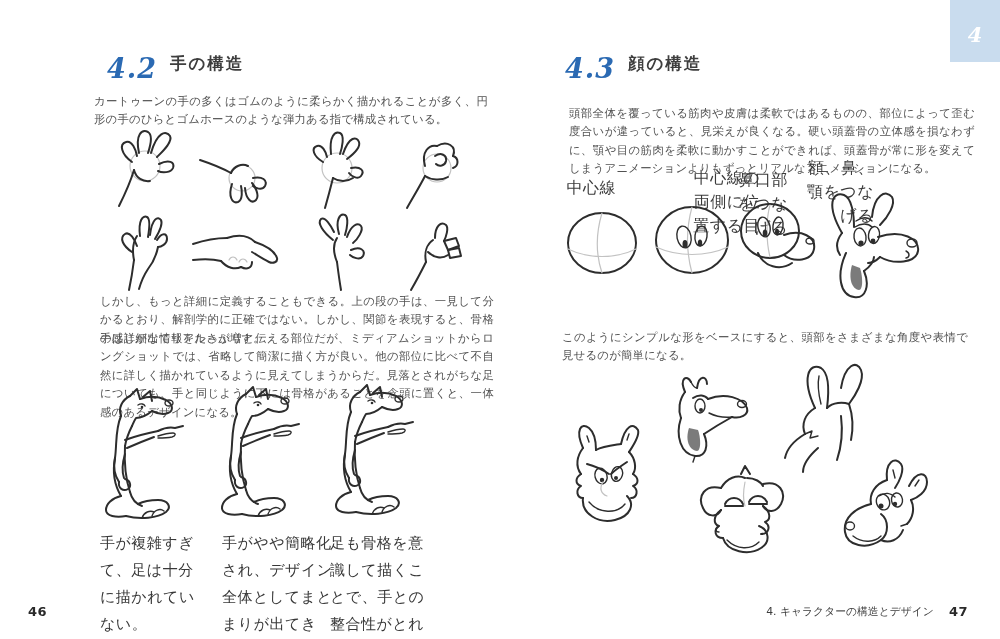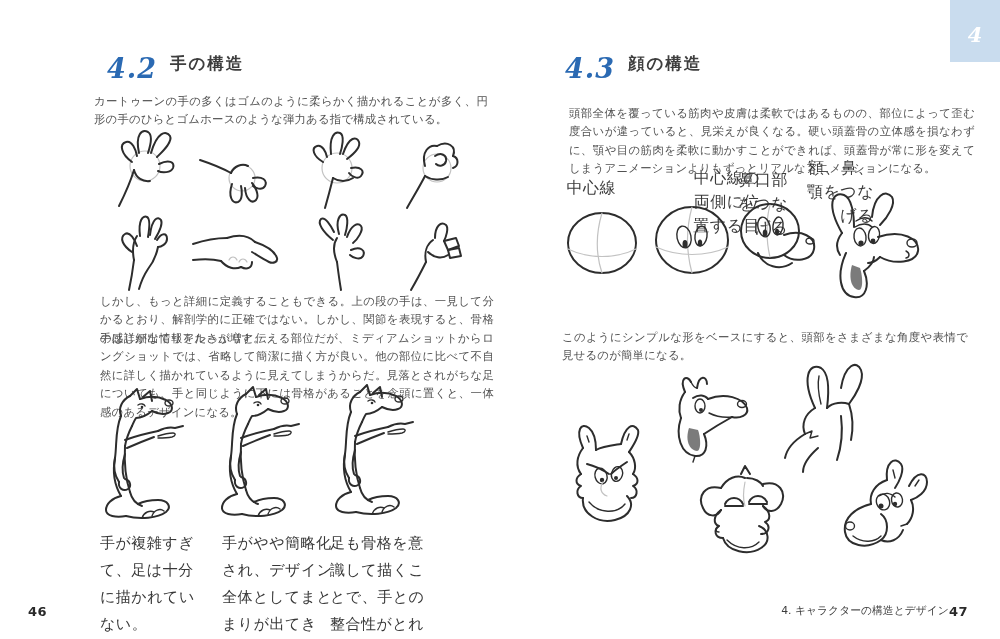--- a/index.html
+++ b/index.html
@@ -16,21 +16,21 @@
     font-size:27px;font-style:italic;font-weight:bold;color:#2b6ab3;
     font-family:"DejaVu Serif","Liberation Serif",serif;letter-spacing:1px;
   }
   .sec-title{font-size:16.5px;font-weight:bold;color:#3e3e3e;letter-spacing:2px;}
   
   .body-text{font-size:11.4px;line-height:1.62;text-align:justify;color:#525252;letter-spacing:.2px;}
   
   .caption{font-size:15px;line-height:1.8;color:#383838;letter-spacing:.5px;}
   .step-label{font-size:16px;line-height:1.5;color:#3a3a3a;text-align:right;letter-spacing:.5px;}
   
-  .footer{display:flex;align-items:flex-start;font-size:10.8px;color:#3c3c3c;}
+  .footer{display:flex;align-items:flex-end;gap:15px;font-size:10.8px;color:#3c3c3c;}
   .footer .pgnum{font-size:13px;font-weight:bold;color:#2a2a2a;letter-spacing:.5px;}
   .footer-right{justify-content:flex-end;width:270px;}
   
   .chapter-tab{
     left:950px;top:0;width:50px;height:62px;background:#c9dcee;
     display:flex;align-items:center;justify-content:center;
   }
   .chapter-tab .num{
     color:#ffffff;font-size:21px;font-weight:bold;font-style:italic;
     font-family:"DejaVu Serif","Liberation Serif",serif;padding-top:6px;

